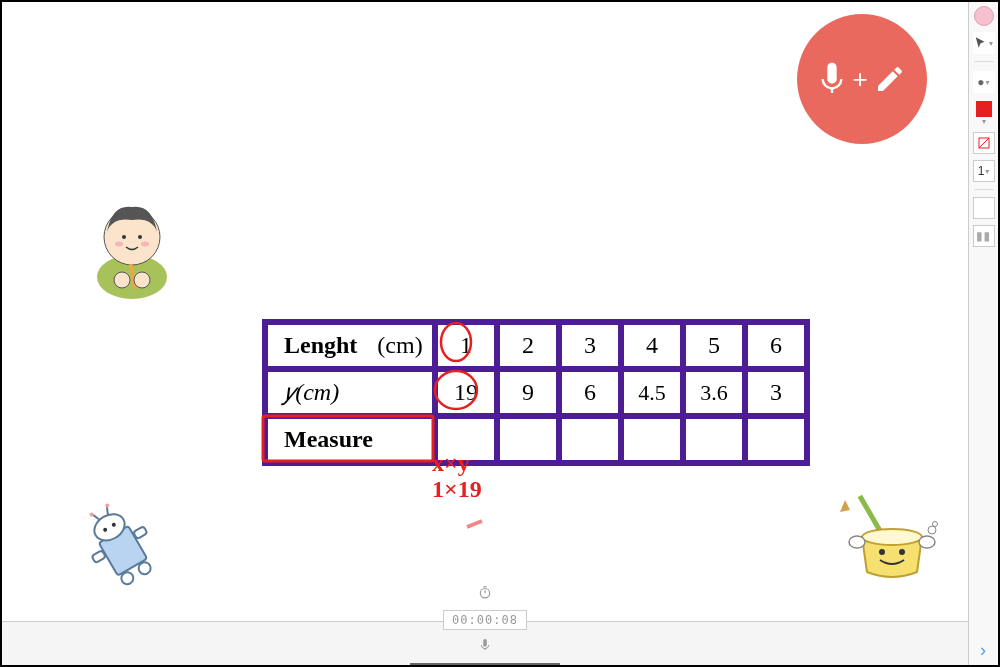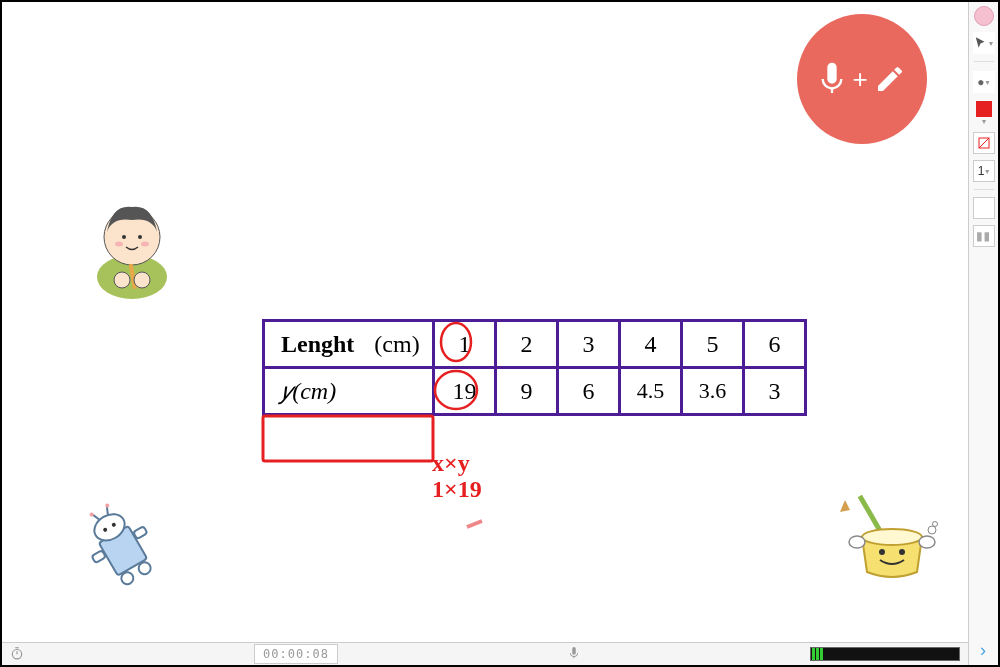--- a/index.html
+++ b/index.html
@@ -41,21 +41,21 @@
     .plus-sign { color: #fff; font-size: 26px; font-weight: 300; }
     
     
     .lesson-table {
       position: absolute;
       top: 317px;
       left: 260px;
       border-collapse: collapse;
     }
     .lesson-table td {
-      border: 3px solid #4c1d95;
+      border: 6px solid #4c1d95;
       padding: 0;
       height: 47px;
       text-align: center;
       font-size: 24px;
       font-family: "Georgia", serif;
       vertical-align: middle;
     }
     .label-cell {
       width: 170px;
       text-align: left !important;
@@ -118,30 +118,31 @@
     .tool-btn.red-sq { background:#e62020; width:16px;height:16px; margin-top:90px;}
     .tool-sep { width:20px; border-top:1px solid #ddd; margin:1px 0;}
     .spacer { flex:1; }
     
     
     .bottom-bar {
       position: absolute;
       bottom: 0;
       left: 0;
       right: 30px;
-      height: 23px;
+      height: 44px;
       background: #f5f5f5;
       border-top: 1px solid #ccc;
       display: flex;
       align-items: center;
-      justify-content: space-between;
+      justify-content: flex-end;
       padding: 0 8px;
       gap: 8px;
       font-size: 12px;
       color: #888;
+      flex-direction: column;
     }
     .timer-box {
       border:1px solid #ccc;
       background:#fff;
       padding:2px 8px;
       font-family: monospace;
       letter-spacing:1px;
       color:#999;
     }
     .progress-bar {
@@ -239,20 +240,29 @@
     </tr>
     <tr>
       <td class="label-cell row2">𝑦(cm)</td>
       <td class="data-cell">19</td>
       <td class="data-cell">9</td>
       <td class="data-cell">6</td>
       <td class="data-cell narrow">4.5</td>
       <td class="data-cell narrow">3.6</td>
       <td class="data-cell">3</td>
     </tr>
+    <tr>
+      <td class="label-cell">Measure</td>
+      <td class="data-cell"></td>
+      <td class="data-cell"></td>
+      <td class="data-cell"></td>
+      <td class="data-cell"></td>
+      <td class="data-cell"></td>
+      <td class="data-cell"></td>
+    </tr>
   </tbody>
     </table>
 
   <svg class="annotation" style="top:318px;left:434px;" width="40" height="44">
     <ellipse cx="20" cy="22" rx="15" ry="19" stroke-width="2.5"></ellipse>
   </svg>
   <svg class="annotation" style="top:366px;left:430px;" width="48" height="44">
     <ellipse cx="24" cy="22" rx="21" ry="19" stroke-width="2.5"></ellipse>
   </svg>
   <svg class="annotation" style="top:411px;left:258px;" width="178" height="52">

